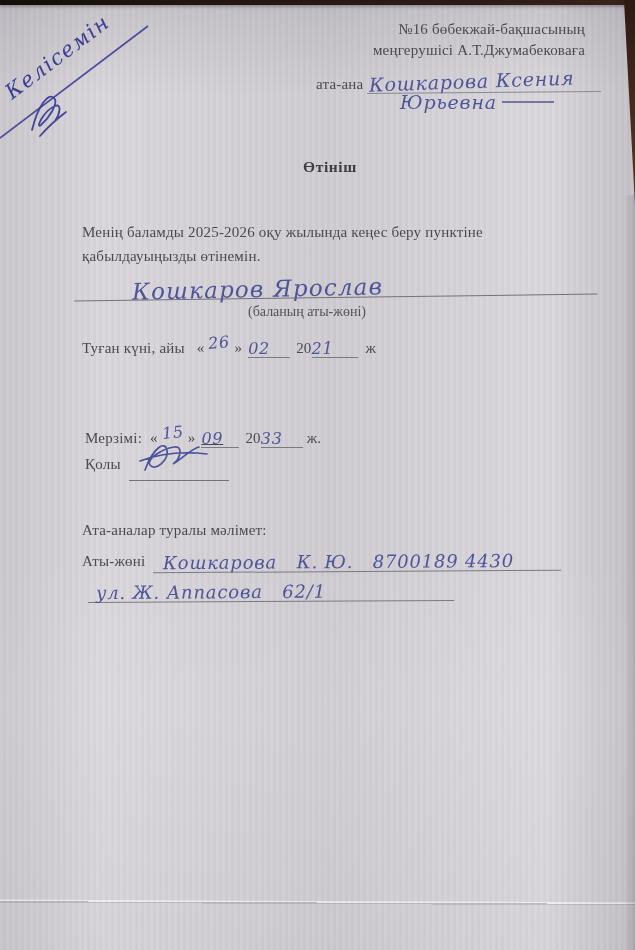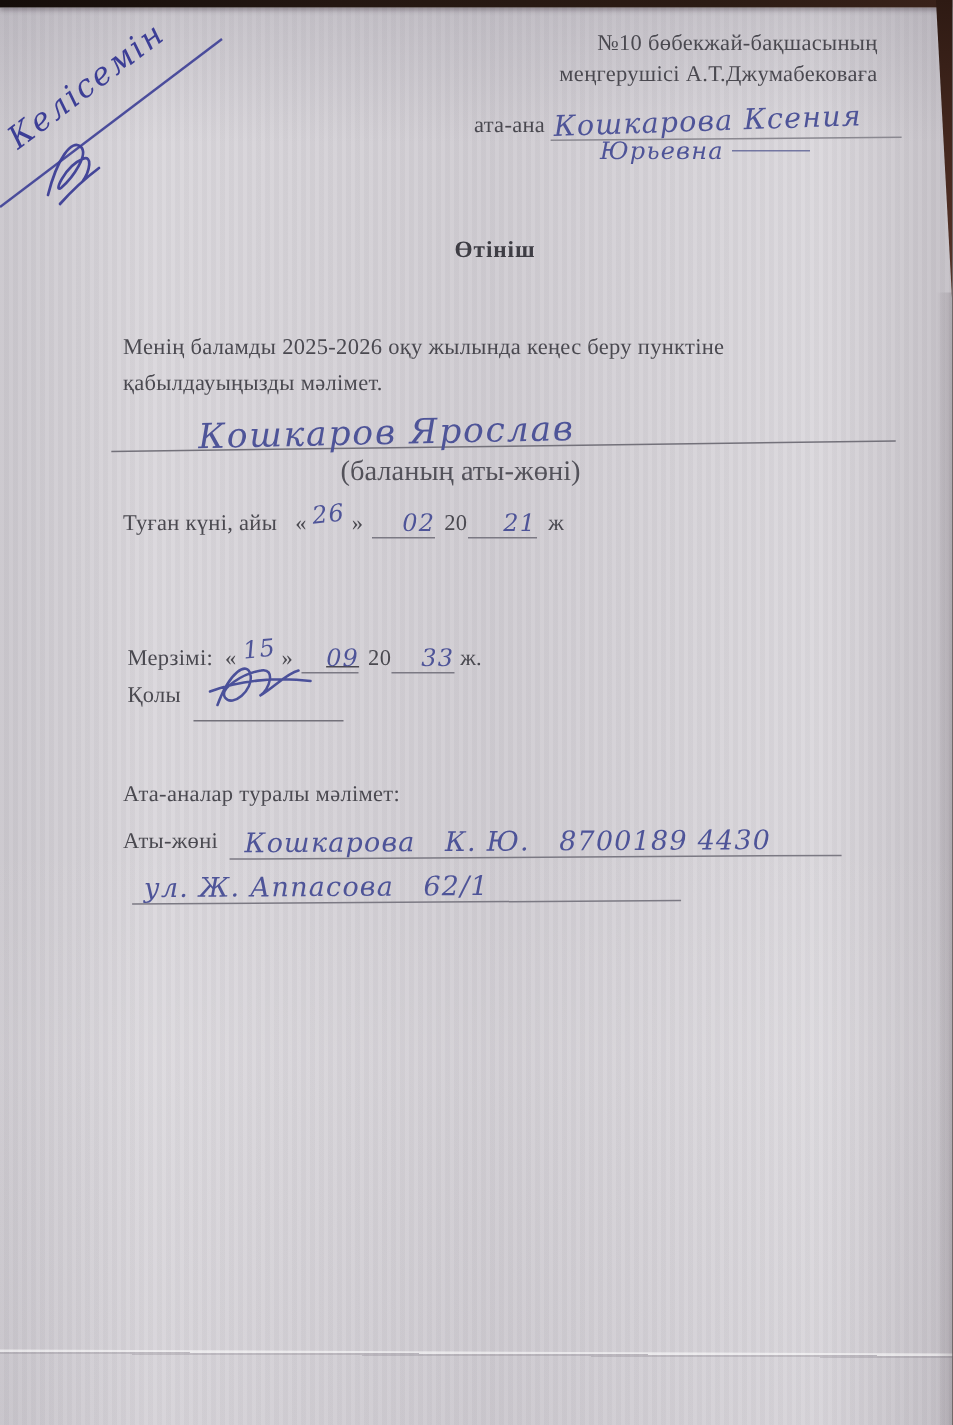--- a/index.html
+++ b/index.html
@@ -14,37 +14,37 @@
       repeating-linear-gradient(90deg, rgba(255,255,255,0.05) 0px 3px, rgba(70,65,78,0.03) 3px 6px),
       #d6d3d8;
   }
   .typed{color:#4a4950;font-size:15px;letter-spacing:0.2px;}
   .hw{
     font-family:"DejaVu Serif",serif;font-style:italic;
     color:#4e5498;letter-spacing:0.8px;
   }
   .abs{position:absolute;}
   .row{position:absolute;display:flex;align-items:baseline;white-space:pre;}
-  .slot{display:inline-block;border-bottom:1.3px solid #7b7983;text-align:right;}
+  .slot{display:inline-block;border-bottom:1.3px solid #7b7983;text-align:left;}
   .slot .hw{position:relative;top:1px;}
   .hdr{position:absolute;top:19px;right:50px;text-align:right;line-height:21px;}
   .parent-row{position:absolute;top:70px;left:316px;display:flex;align-items:flex-end;}
   .parent-name-slot{width:234px;border-bottom:1.2px solid #8a8890;margin-left:4px;transform:rotate(-0.5deg);}
   .parent-name-slot .hw{font-size:19px;display:inline-block;transform:rotate(-1.5deg);padding-left:2px;}
   .parent-row2{position:absolute;top:91px;left:400px;display:flex;align-items:center;}
-  .parent-row2 .hw{font-size:16px;}
+  .parent-row2 .hw{font-size:19px;}
   .tail-line{display:inline-block;width:52px;height:1.6px;background:#5a5f93;margin-left:5px;opacity:0.8;}
   .title{position:absolute;top:158px;left:0;width:660px;text-align:center;
          font-weight:bold;font-size:15.5px;color:#3e3d44;letter-spacing:0.6px;}
   .body-line{position:absolute;left:82px;}
   .child-line{position:absolute;top:267px;left:74px;width:523px;height:31px;
               border-bottom:1.5px solid #73717a;transform:rotate(-0.75deg);
               display:flex;align-items:flex-end;padding-left:58px;box-sizing:border-box;}
   .child-line .hw{font-size:23px;letter-spacing:1.2px;transform:translateY(4px) rotate(-0.5deg);}
-  .caption{position:absolute;top:304px;left:0;width:614px;text-align:center;font-size:19px;color:#53525a;}
+  .caption{position:absolute;top:304px;left:0;width:614px;text-align:center;font-size:14px;color:#53525a;}
   .raised{display:inline-block;transform:translateY(-5px) rotate(-6deg);}
   .hw-num{font-size:16px;}
   .sig-slot{display:inline-block;width:100px;height:24px;border-bottom:1.3px solid #73717a;position:relative;margin-left:8px;}
   .sig-slot svg{position:absolute;left:6px;top:-20px;}
   .info-slot{border-bottom:1.3px solid #7b7983;transform:rotate(-0.35deg);}
   .info-slot .hw{font-size:18px;}
   .crease{position:absolute;top:901px;left:0;width:635px;height:4px;transform:rotate(0.25deg);
           background:linear-gradient(180deg, rgba(255,255,255,0.55) 0 1.5px, rgba(95,88,100,0.20) 1.5px 3px, rgba(0,0,0,0) 3px);}
   .edge-top{position:absolute;top:0;left:0;width:635px;height:5px;
             background:linear-gradient(90deg,#150d0a 0%,#241712 35%,#2c1b14 75%,#3a221a 100%);
@@ -67,37 +67,37 @@
 <div class="photo">
   <div class="paper">
 
     <svg class="approval-svg" width="178" height="148" viewBox="0 0 178 148">
       <line class="ink-line" x1="4" y1="132" x2="152" y2="20"></line>
       <path class="ink-scribble" d="M36,124 C42,100 52,86 58,92 C63,97 53,112 45,119 C39,124 47,105 59,100 C66,97 64,108 59,115 M44,130 C52,121 62,112 70,106"></path>
       <text class="approval-text" x="16" y="94" transform="rotate(-37 16 94)">Келісемін</text>
     </svg>
 
     <div class="hdr typed">
-      <div>№10 бөбекжай-бақшасының</div>
+      <div>№16 бөбекжай-бақшасының</div>
       <div>меңгерушісі А.Т.Джумабековаға</div>
     </div>
 
     <div class="parent-row">
       <span class="typed">ата-ана</span>
       <span class="parent-name-slot"><span class="hw">Кошкарова  Ксения</span></span>
     </div>
     <div class="parent-row2">
       <span class="hw">Юрьевна</span>
       <span class="tail-line"></span>
     </div>
 
     <div class="title">Өтініш</div>
 
     <div class="body-line typed" style="top:224px;">Менің баламды 2025-2026 оқу жылында кеңес беру пунктіне</div>
-    <div class="body-line typed" style="top:248px;">қабылдауыңызды мәлімет.</div>
+    <div class="body-line typed" style="top:248px;">қабылдауыңызды өтінемін.</div>
 
     <div class="child-line">
       <span class="hw">Кошкаров  Ярослав</span>
     </div>
     <div class="caption">(баланың аты-жөні)</div>
 
     <div class="row typed" style="top:338px;left:82px;">
       <span>Туған күні, айы</span>
       <span style="margin-left:12px;">«</span>
       <span class="hw hw-num raised" style="margin:0 4px;">26</span>

